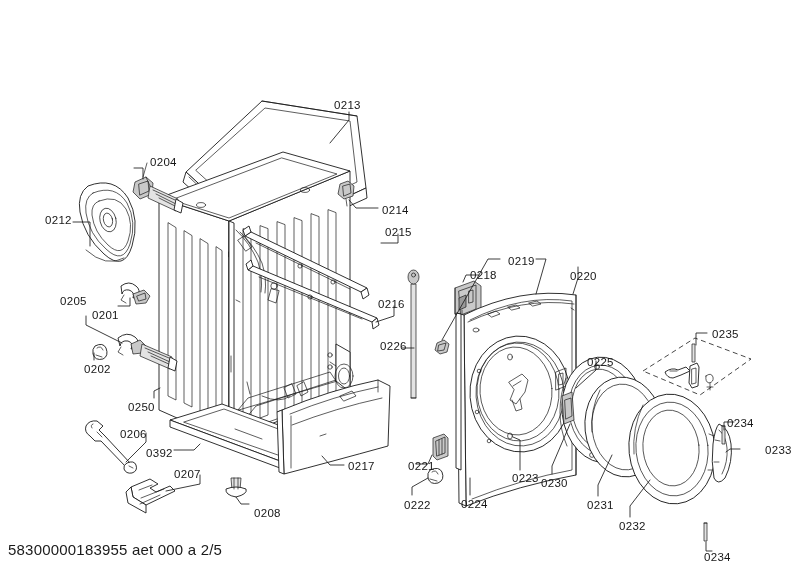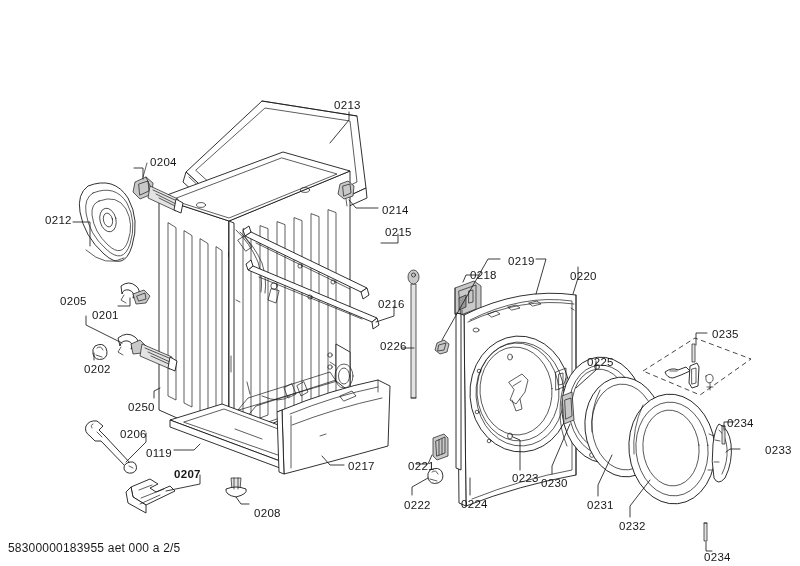--- a/index.html
+++ b/index.html
@@ -26,21 +26,21 @@
     left: 0; top: 0;
     width: 800px;
     height: 566px;
     display: block;
   }
   .footer-text {
     position: absolute;
     left: 8px;
     top: 541px;
     font-family: "Liberation Sans", sans-serif;
-    font-size: 12px;
+    font-size: 15px;
     color: #1a1a1a;
     letter-spacing: 0.2px;
     white-space: nowrap;
     text-align: right;
   }
   .lbl {
     position: absolute;
     font-family: "Liberation Sans", sans-serif;
     font-size: 11.5px;
     color: #161616;
@@ -418,22 +418,22 @@
   <div class="lbl" style="left:45px;  top:215px;">0212</div>
   <div class="lbl" style="left:382px; top:205px;">0214</div>
   <div class="lbl" style="left:385px; top:227px;">0215</div>
   <div class="lbl" style="left:378px; top:299px;">0216</div>
   <div class="lbl" style="left:92px;  top:310px;">0201</div>
   <div class="lbl" style="left:60px;  top:296px;">0205</div>
   <div class="lbl" style="left:84px;  top:364px;">0202</div>
   <div class="lbl" style="left:380px; top:341px;">0226</div>
   <div class="lbl" style="left:128px; top:402px;">0250</div>
   <div class="lbl" style="left:120px; top:429px;">0206</div>
-  <div class="lbl" style="left:146px; top:448px;">0119</div>
-  <div class="lbl" style="left:174px; top:469px;font-weight:bold;">0207</div>
+  <div class="lbl" style="left:146px; top:448px;">0392</div>
+  <div class="lbl" style="left:174px; top:469px;">0207</div>
   <div class="lbl" style="left:254px; top:508px;">0208</div>
   <div class="lbl" style="left:348px; top:461px;">0217</div>
   <div class="lbl" style="left:470px; top:270px;">0218</div>
   <div class="lbl" style="left:508px; top:256px;">0219</div>
   <div class="lbl" style="left:570px; top:271px;">0220</div>
   <div class="lbl" style="left:587px; top:357px;">0225</div>
   <div class="lbl" style="left:408px; top:461px;">0221</div>
   <div class="lbl" style="left:404px; top:500px;">0222</div>
   <div class="lbl" style="left:461px; top:499px;">0224</div>
   <div class="lbl" style="left:512px; top:473px;">0223</div>

